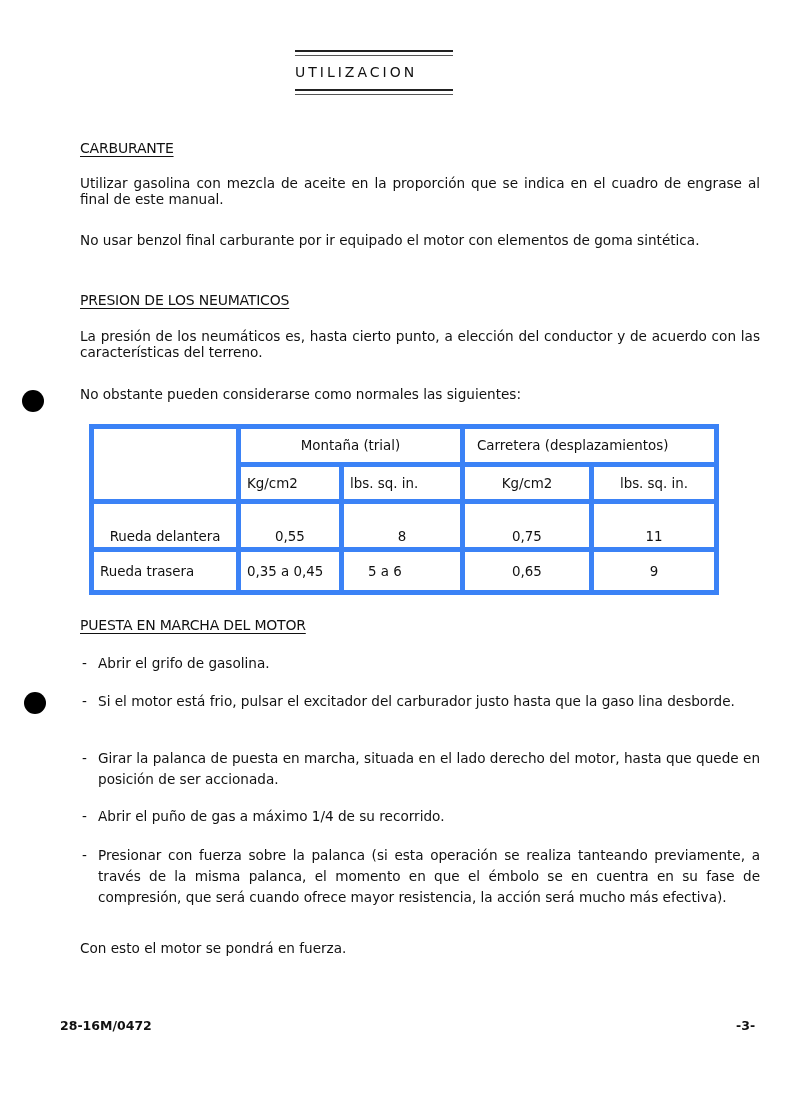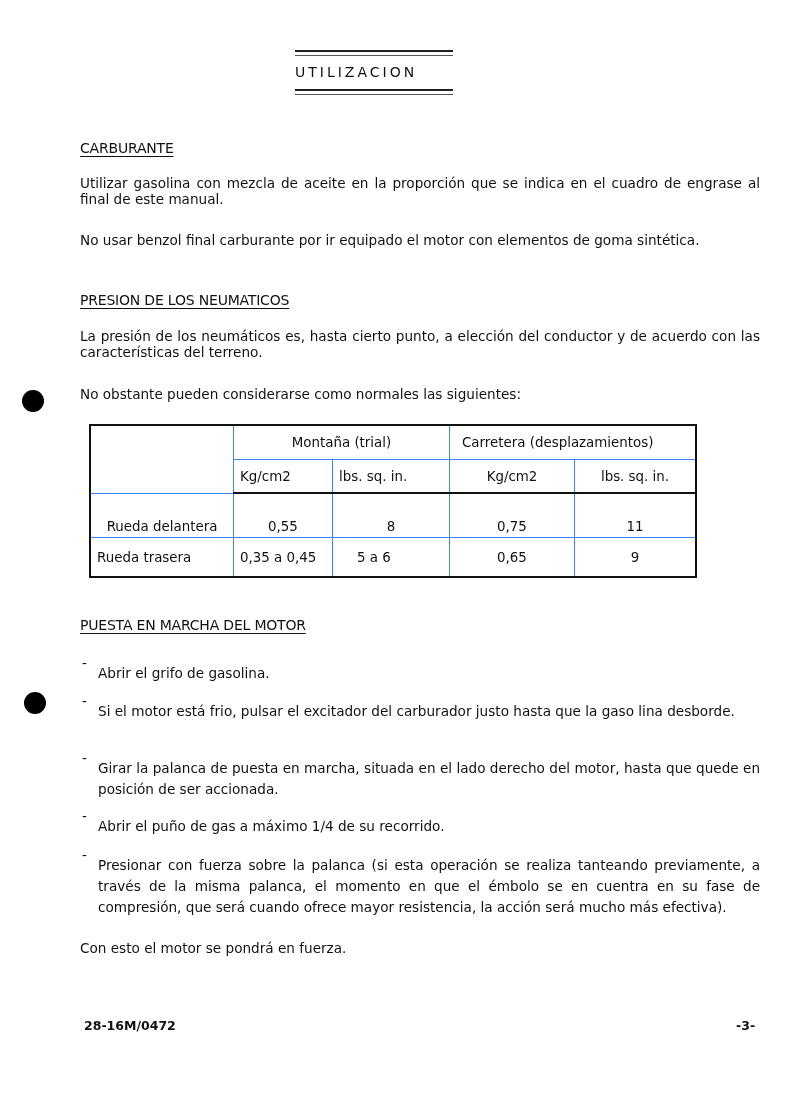--- a/index.html
+++ b/index.html
@@ -4,24 +4,24 @@
 <style>
   html, body { margin:0; padding:0; }
   body { width:800px; height:1114px; background:#ffffff; position:relative; overflow:hidden;
          font-family:"DejaVu Sans", sans-serif; color:#111; }
   .title-rule { position:absolute; left:295px; width:158px; height:3px; border-top:2px solid #222; border-bottom:1px solid #555; }
   .title { position:absolute; left:295px; width:158px; top:64px; font-size:14px; letter-spacing:3px; }
   .heading { position:absolute; left:80px; font-size:14px; text-decoration:underline; text-underline-offset:3px; letter-spacing:-0.2px; }
   .para { position:absolute; left:80px; width:680px; font-size:13.6px; line-height:16px; text-align:justify; text-align-last:left; }
   .bullet { position:absolute; left:82px; width:678px; font-size:13.6px; line-height:21px; text-align:justify; }
   .bullet .dash { position:absolute; left:0; top:0; }
-  .bullet .txt { display:block; padding-left:16px;margin-top:10px; }
+  .bullet .txt { display:block; padding-left:16px; }
   .hole { position:absolute; width:22px; height:22px; background:#000; border-radius:50%; }
   table.tp { position:absolute; left:89px; top:424px; border-collapse:collapse; border:2px solid #111; font-size:13.4px; }
-  table.tp td { border:1px solid #3b82f6; padding:0 6px; height:33px; white-space:nowrap; }
+  table.tp td { border:5px solid #3b82f6; padding:0 6px; height:33px; white-space:nowrap; }
   table.tp tr.r1 td { height:33px; }
   table.tp tr.r2 td { height:32px; border-bottom:2px solid #111; }
   table.tp tr.r3 td { height:40px; vertical-align:bottom; padding-bottom:3px;text-align:center; }
   table.tp tr.r4 td { height:38px; }
   .c { text-align:center; }
   .footer { position:absolute; top:1018px; font-size:12.5px; font-weight:bold; }
 </style>
 </head>
 <body>
 
@@ -88,14 +88,14 @@
   <span class="dash">-</span>
   <span class="txt">Abrir el puño de gas a máximo 1/4 de su recorrido.</span>
 </div>
 <div class="bullet" style="top:845px;">
   <span class="dash">-</span>
   <span class="txt">Presionar con fuerza sobre la palanca (si esta operación se realiza tanteando previamente, a través de la misma palanca, el momento en que el émbolo se en cuentra en su fase de compresión, que será cuando ofrece mayor resistencia, la acción será mucho más efectiva).</span>
 </div>
 
 <div class="para" style="top:940px;">Con esto el motor se pondrá en fuerza.</div>
 
-<div class="footer" style="left:84px;">28-16M/0472</div>
+<div class="footer" style="left:60px;">28-16M/0472</div>
 <div class="footer" style="left:736px;">-3-</div>
 
 </body></html>

